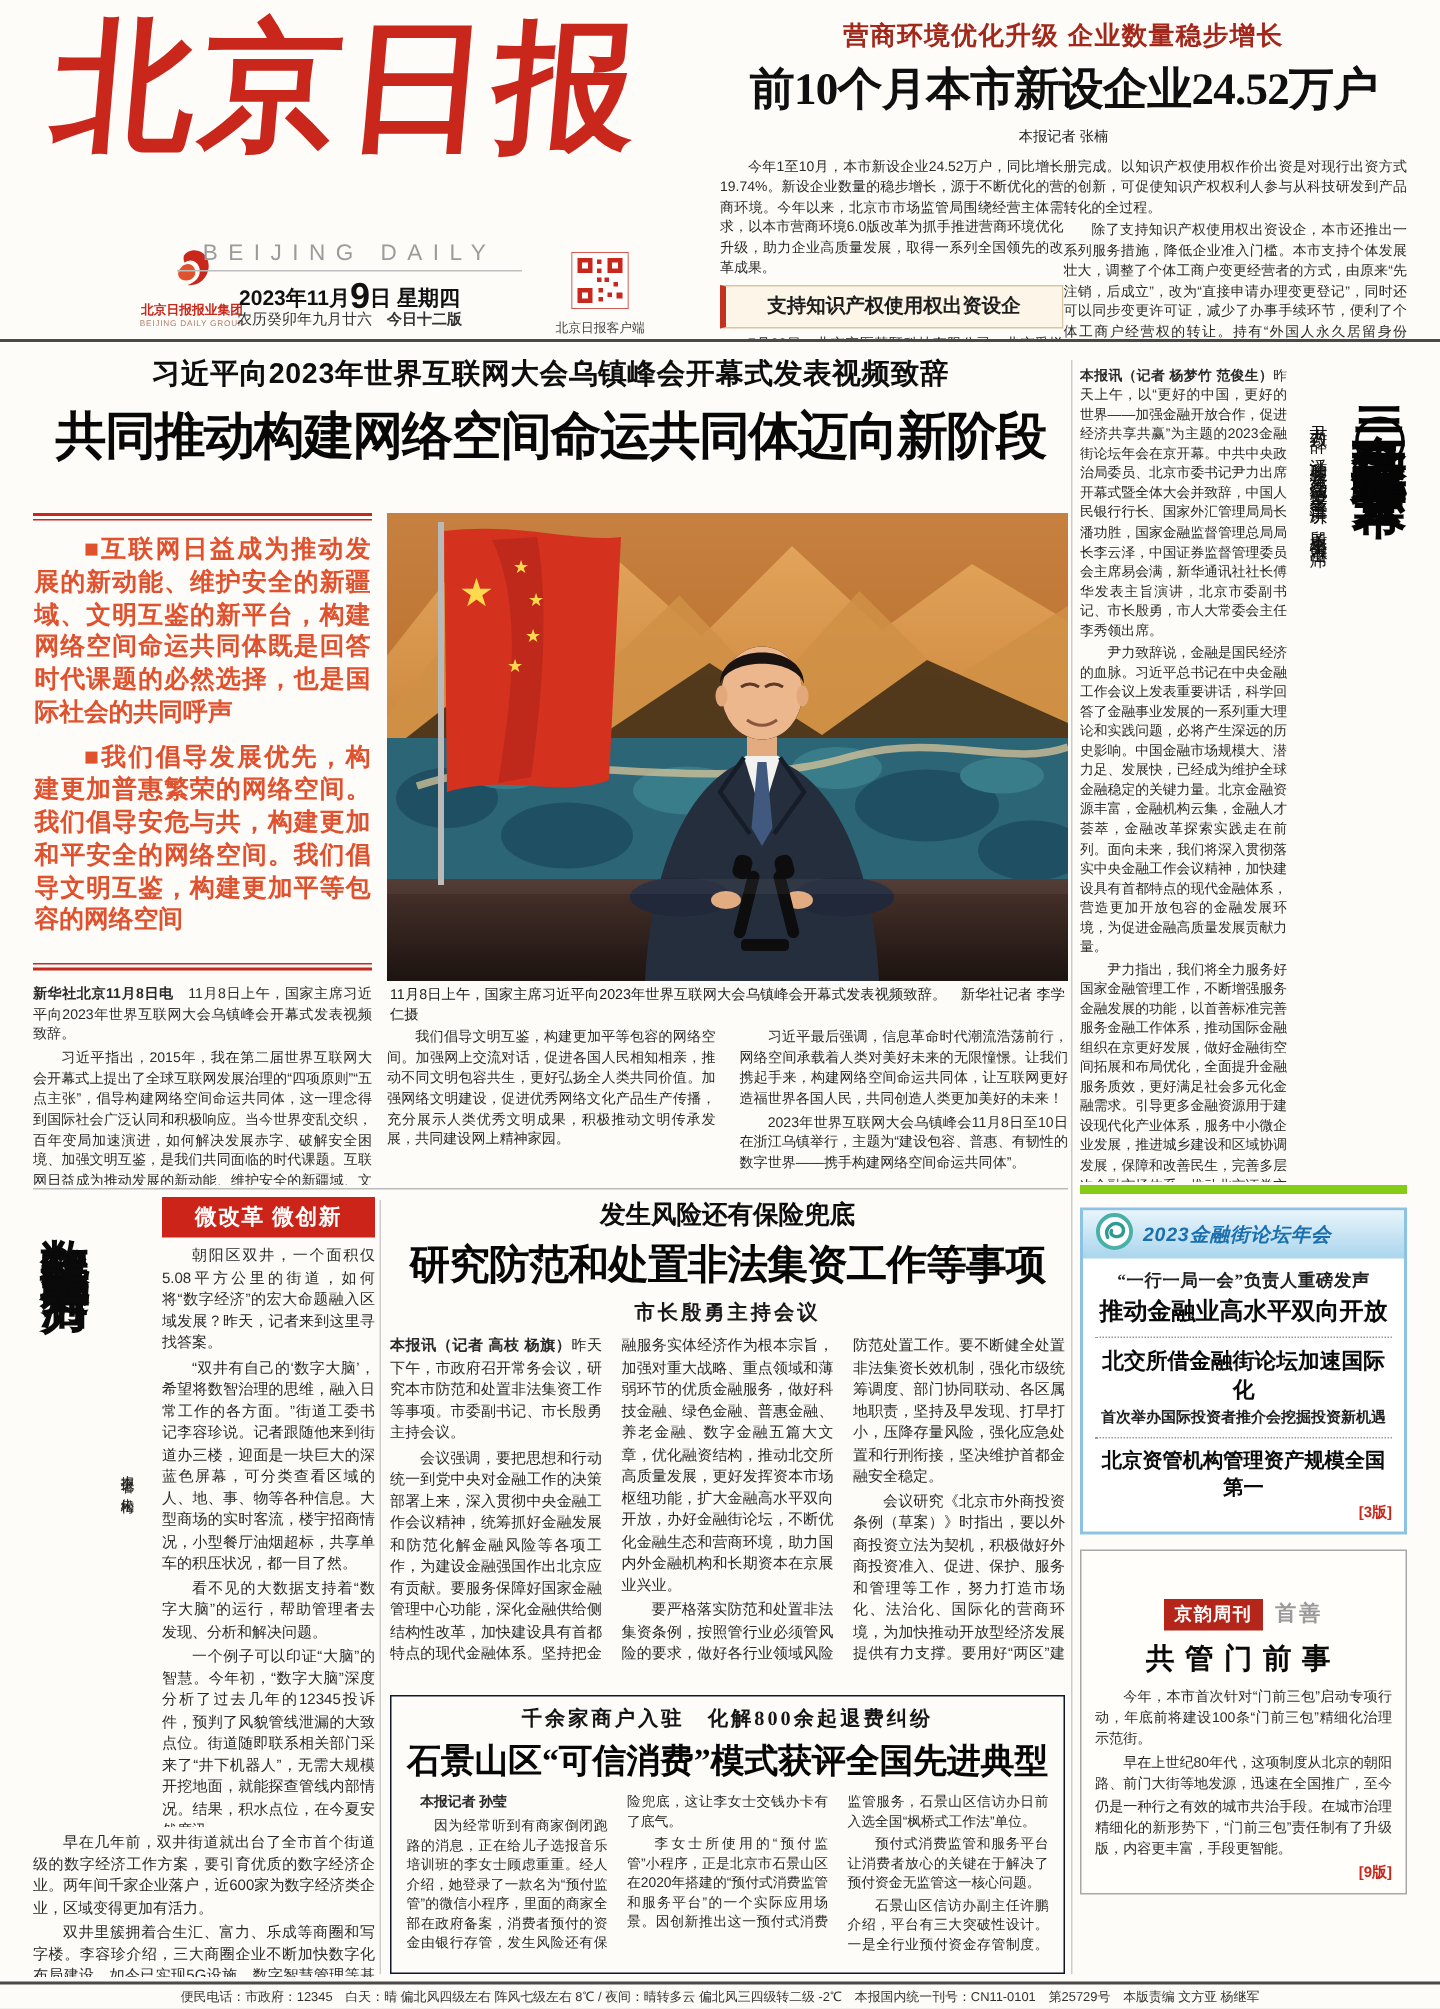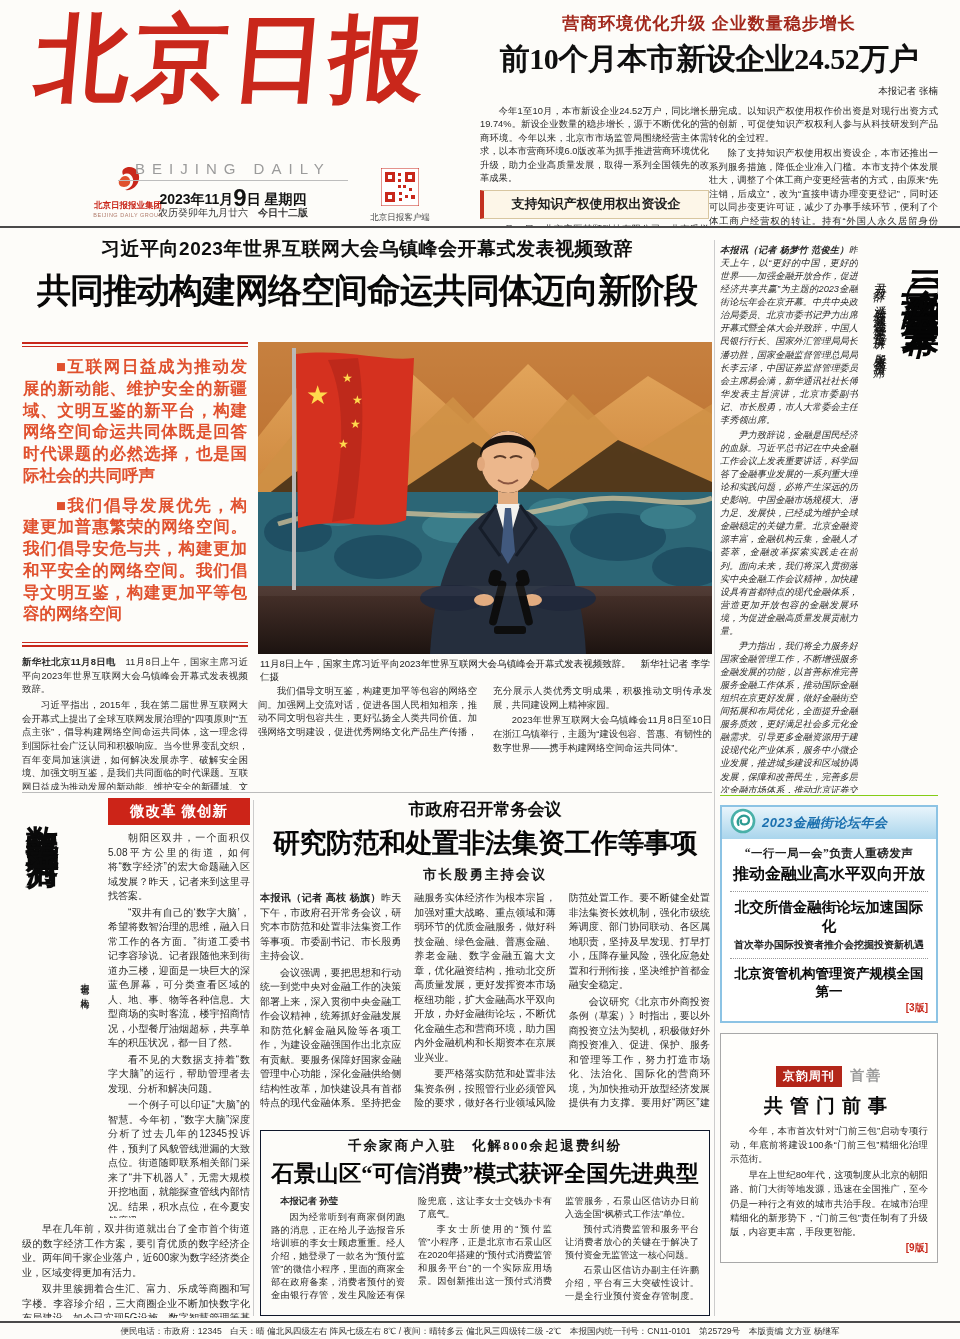--- a/index.html
+++ b/index.html
@@ -22,21 +22,21 @@
   .mh-group { position:absolute; left:78px; top:164px; width:100px; text-align:center; }
   .mh-group .cn { color:#c9271b; font-size:8.5px; font-weight:bold; margin-top:2px; }
   .mh-group .en { color:#b07a6a; font-size:5.5px; letter-spacing:0.5px; }
   .mh-qr { position:absolute; left:356px; top:168px; width:88px; text-align:center; }
   .mh-qr .lbl { font-size:8.5px; color:#444; margin-top:2px; }
 
   
   .top-story { position:absolute; left:480px; top:12px; width:458px; height:212px; }
   .ts-kicker { text-align:center; color:#a2281c; font-weight:bold; font-size:17px; letter-spacing:1px; }
   .ts-headline { text-align:center; font-size:30px; font-weight:900; color:#0f0f0f; margin-top:4px; font-family:"Liberation Serif", serif; letter-spacing:-0.5px; }
-  .ts-byline { text-align:right; font-size:9.5px; margin-top:5px; color:#222; }
+  .ts-byline { text-align:center; font-size:9.5px; margin-top:5px; color:#222; }
   .ts-cols { display:flex; margin-top:7px; }
   .ts-col { flex:1; height:122px; overflow:hidden; font-size:9.3px; line-height:1.45; color:#2a2a2a; }
   .ts-col p { margin-bottom:2px; }
   .ts-box { margin:4px 0; border:1px solid #d8c6a0; border-left:4px solid #c3311f; background:#fdf6e8; text-align:center; font-weight:bold; font-size:13px; padding:4px 2px; color:#1d1d1d; }
 
   .rule-masthead { position:absolute; left:0; top:226px; width:960px; border-top:2px solid #4a4a4a; }
 
   
   .main-story { position:absolute; left:22px; top:236px; width:690px; height:554px; }
   .ms-kicker { text-align:center; font-size:19px; font-weight:bold; color:#0e0e0e; letter-spacing:0.5px; }
@@ -55,21 +55,21 @@
   .ms-below p { margin-bottom:2px; }
 
   
   .sidebar { position:absolute; left:720px; top:236px; width:218px; }
   .warm { border-bottom:1px solid #b5b5b5; padding-bottom:8px; }
   .warm-banner { background:linear-gradient(90deg,#cf2317,#ea5a31); color:#fff; text-align:center; padding:4px 0 2px 0; }
   .warm-banner .b1 { font-size:17px; font-weight:900; letter-spacing:2px; }
   .warm-banner .b2 { font-size:10.5px; background:rgba(255,255,255,0.14); margin-top:2px; padding:1px 0; letter-spacing:1px; }
   .warm-headline { text-align:center; font-size:17.5px; font-weight:900; margin-top:7px; color:#0c0c0c; }
   .warm-sub { text-align:center; font-size:11.5px; font-weight:bold; margin-top:5px; color:#222; font-family:"Liberation Serif", serif; }
-  .fin { display:flex; gap:5px; height:552px; margin-top:8px; border-bottom:1px solid #84cc16; padding-bottom:2px;font-style:italic; }
+  .fin { display:flex; gap:5px; height:552px; margin-top:8px; border-bottom:6px solid #84cc16; padding-bottom:2px; }
   .fin-body { flex:1; overflow:hidden; font-size:9.2px; line-height:1.42; color:#2a2a2a; }
   .fin-body p { margin-bottom:2px; }
   .fin-sub { width:24px; font-size:12px; letter-spacing:2px; color:#111; padding-top:30px; overflow:hidden; }
   .fin-head { width:46px; font-size:37px; font-weight:900; letter-spacing:4px; line-height:1.05; color:#050505; overflow:hidden; }
   .forum-box { margin-top:9px; border:2px solid #8cc3e4; background:#fff; }
   .fb-header { height:32px; background:linear-gradient(180deg,#e8f4fb,#a9d5ec); display:flex; align-items:center; gap:6px; padding:0 8px; }
   .fb-title { font-size:13px; font-weight:900; font-style:italic; color:#1a6fae; letter-spacing:0.5px; }
   .fb-items { padding:7px 8px 6px 8px; text-align:center; }
   .fb-kicker { font-size:11.5px; font-family:"Liberation Serif", serif; font-weight:bold; color:#222; letter-spacing:0.5px; }
   .fb-h1 { font-size:16px; font-weight:900; color:#0a0a0a; margin-top:3px; font-family:"Liberation Serif", serif; }
@@ -270,20 +270,21 @@
           <rect x="259" y="228" width="12" height="16" rx="5" transform="rotate(-14 265 236)"></rect>
           <rect x="236" y="284" width="32" height="8" rx="3"></rect>
         </g>
         <rect y="244" width="454" height="10" fill="#ffffff" opacity="0.05"></rect>
       </svg>
       <div class="ms-caption jp">11月8日上午，国家主席习近平向2023年世界互联网大会乌镇峰会开幕式发表视频致辞。　新华社记者 李学仁摄</div>
     </div>
 
     <div class="ms-below jp">
       <p class="indent">我们倡导文明互鉴，构建更加平等包容的网络空间。加强网上交流对话，促进各国人民相知相亲，推动不同文明包容共生，更好弘扬全人类共同价值。加强网络文明建设，促进优秀网络文化产品生产传播，充分展示人类优秀文明成果，积极推动文明传承发展，共同建设网上精神家园。</p>
+      <p class="indent">习近平最后强调，信息革命时代潮流浩荡前行，网络空间承载着人类对美好未来的无限憧憬。让我们携起手来，构建网络空间命运共同体，让互联网更好造福世界各国人民，共同创造人类更加美好的未来！</p>
       <p class="indent">2023年世界互联网大会乌镇峰会11月8日至10日在浙江乌镇举行，主题为“建设包容、普惠、有韧性的数字世界——携手构建网络空间命运共同体”。</p>
     </div>
   </div>
 
   <div class="sidebar">
 
 
     <div class="fin">
       <div class="fin-body jp">
         <p><b>本报讯（记者 杨梦竹 范俊生）</b><span>昨天上午，以“更好的中国，更好的世界——加强金融开放合作，促进经济共享共赢”为主题的2023金融街论坛年会在京开幕。中共中央政治局委员、北京市委书记尹力出席开幕式暨全体大会并致辞，中国人民银行行长、国家外汇管理局局长潘功胜，国家金融监督管理总局局长李云泽，中国证券监督管理委员会主席易会满，新华通讯社社长傅华发表主旨演讲，北京市委副书记、市长殷勇，市人大常委会主任李秀领出席。</span></p>
@@ -343,21 +344,21 @@
       <p class="indent">一处处智慧硬件设施，让城市治理的神经末梢更敏锐。据统计，辖区共建成79个智慧平安小区，覆盖10万人。一些老小区安装了联网式烟感系统、高空AI火情监控，路边新增了蓝牙嗅探设备，能动态监测共享单车的数量。此外，还有智慧车棚、智慧书站等硬件。</p>
     </div>
     <div class="sj-wide jp">
       <p class="indent">早在几年前，双井街道就出台了全市首个街道级的数字经济工作方案，要引育优质的数字经济企业。两年间千家企业落户，近600家为数字经济类企业，区域变得更加有活力。</p>
       <p class="indent">双井里簇拥着合生汇、富力、乐成等商圈和写字楼。李容珍介绍，三大商圈企业不断加快数字化布局建设，如今已实现5G设施、数字智慧管理等基础设施全覆盖。采用“政企联动”模式，商圈引入华为河图、中国电信天翼云3D技术，打造沉浸式消费体验场景。</p>
 
     </div>
   </div>
 
   <div class="gov">
-    <div class="gov-kicker">市政府召开常务会议</div>
+    <div class="gov-kicker">发生风险还有保险兜底</div>
     <div class="gov-headline">研究防范和处置非法集资工作等事项</div>
     <div class="gov-sub">市长殷勇主持会议</div>
     <div class="gov-body jp">
       <p><b>本报讯（记者 高枝 杨旗）</b><span>昨天下午，市政府召开常务会议，研究本市防范和处置非法集资工作等事项。市委副书记、市长殷勇主持会议。</span></p>
       <p class="indent">会议强调，要把思想和行动统一到党中央对金融工作的决策部署上来，深入贯彻中央金融工作会议精神，统筹抓好金融发展和防范化解金融风险等各项工作，为建设金融强国作出北京应有贡献。要服务保障好国家金融管理中心功能，深化金融供给侧结构性改革，加快建设具有首都特点的现代金融体系。坚持把金融服务实体经济作为根本宗旨，加强对重大战略、重点领域和薄弱环节的优质金融服务，做好科技金融、绿色金融、普惠金融、养老金融、数字金融五篇大文章，优化融资结构，推动北交所高质量发展，更好发挥资本市场枢纽功能，扩大金融高水平双向开放，办好金融街论坛，不断优化金融生态和营商环境，助力国内外金融机构和长期资本在京展业兴业。</p>
       <p class="indent">要严格落实防范和处置非法集资条例，按照管行业必须管风险的要求，做好各行业领域风险防范处置工作。要不断健全处置非法集资长效机制，强化市级统筹调度、部门协同联动、各区属地职责，坚持及早发现、打早打小，压降存量风险，强化应急处置和行刑衔接，坚决维护首都金融安全稳定。</p>
       <p class="indent">会议研究《北京市外商投资条例（草案）》时指出，要以外商投资立法为契机，积极做好外商投资准入、促进、保护、服务和管理等工作，努力打造市场化、法治化、国际化的营商环境，为加快推动开放型经济发展提供有力支撑。要用好“两区”建设政策，持续加大招商引资力度，吸引一批标志性外资项目落地，为外商企业在京投资兴业提供更多国际化、专业化服务，继续办好服贸会、中关村论坛、北京文化论坛、金融街论坛，持续推动成果落地。</p>
 
     </div>
   </div>

